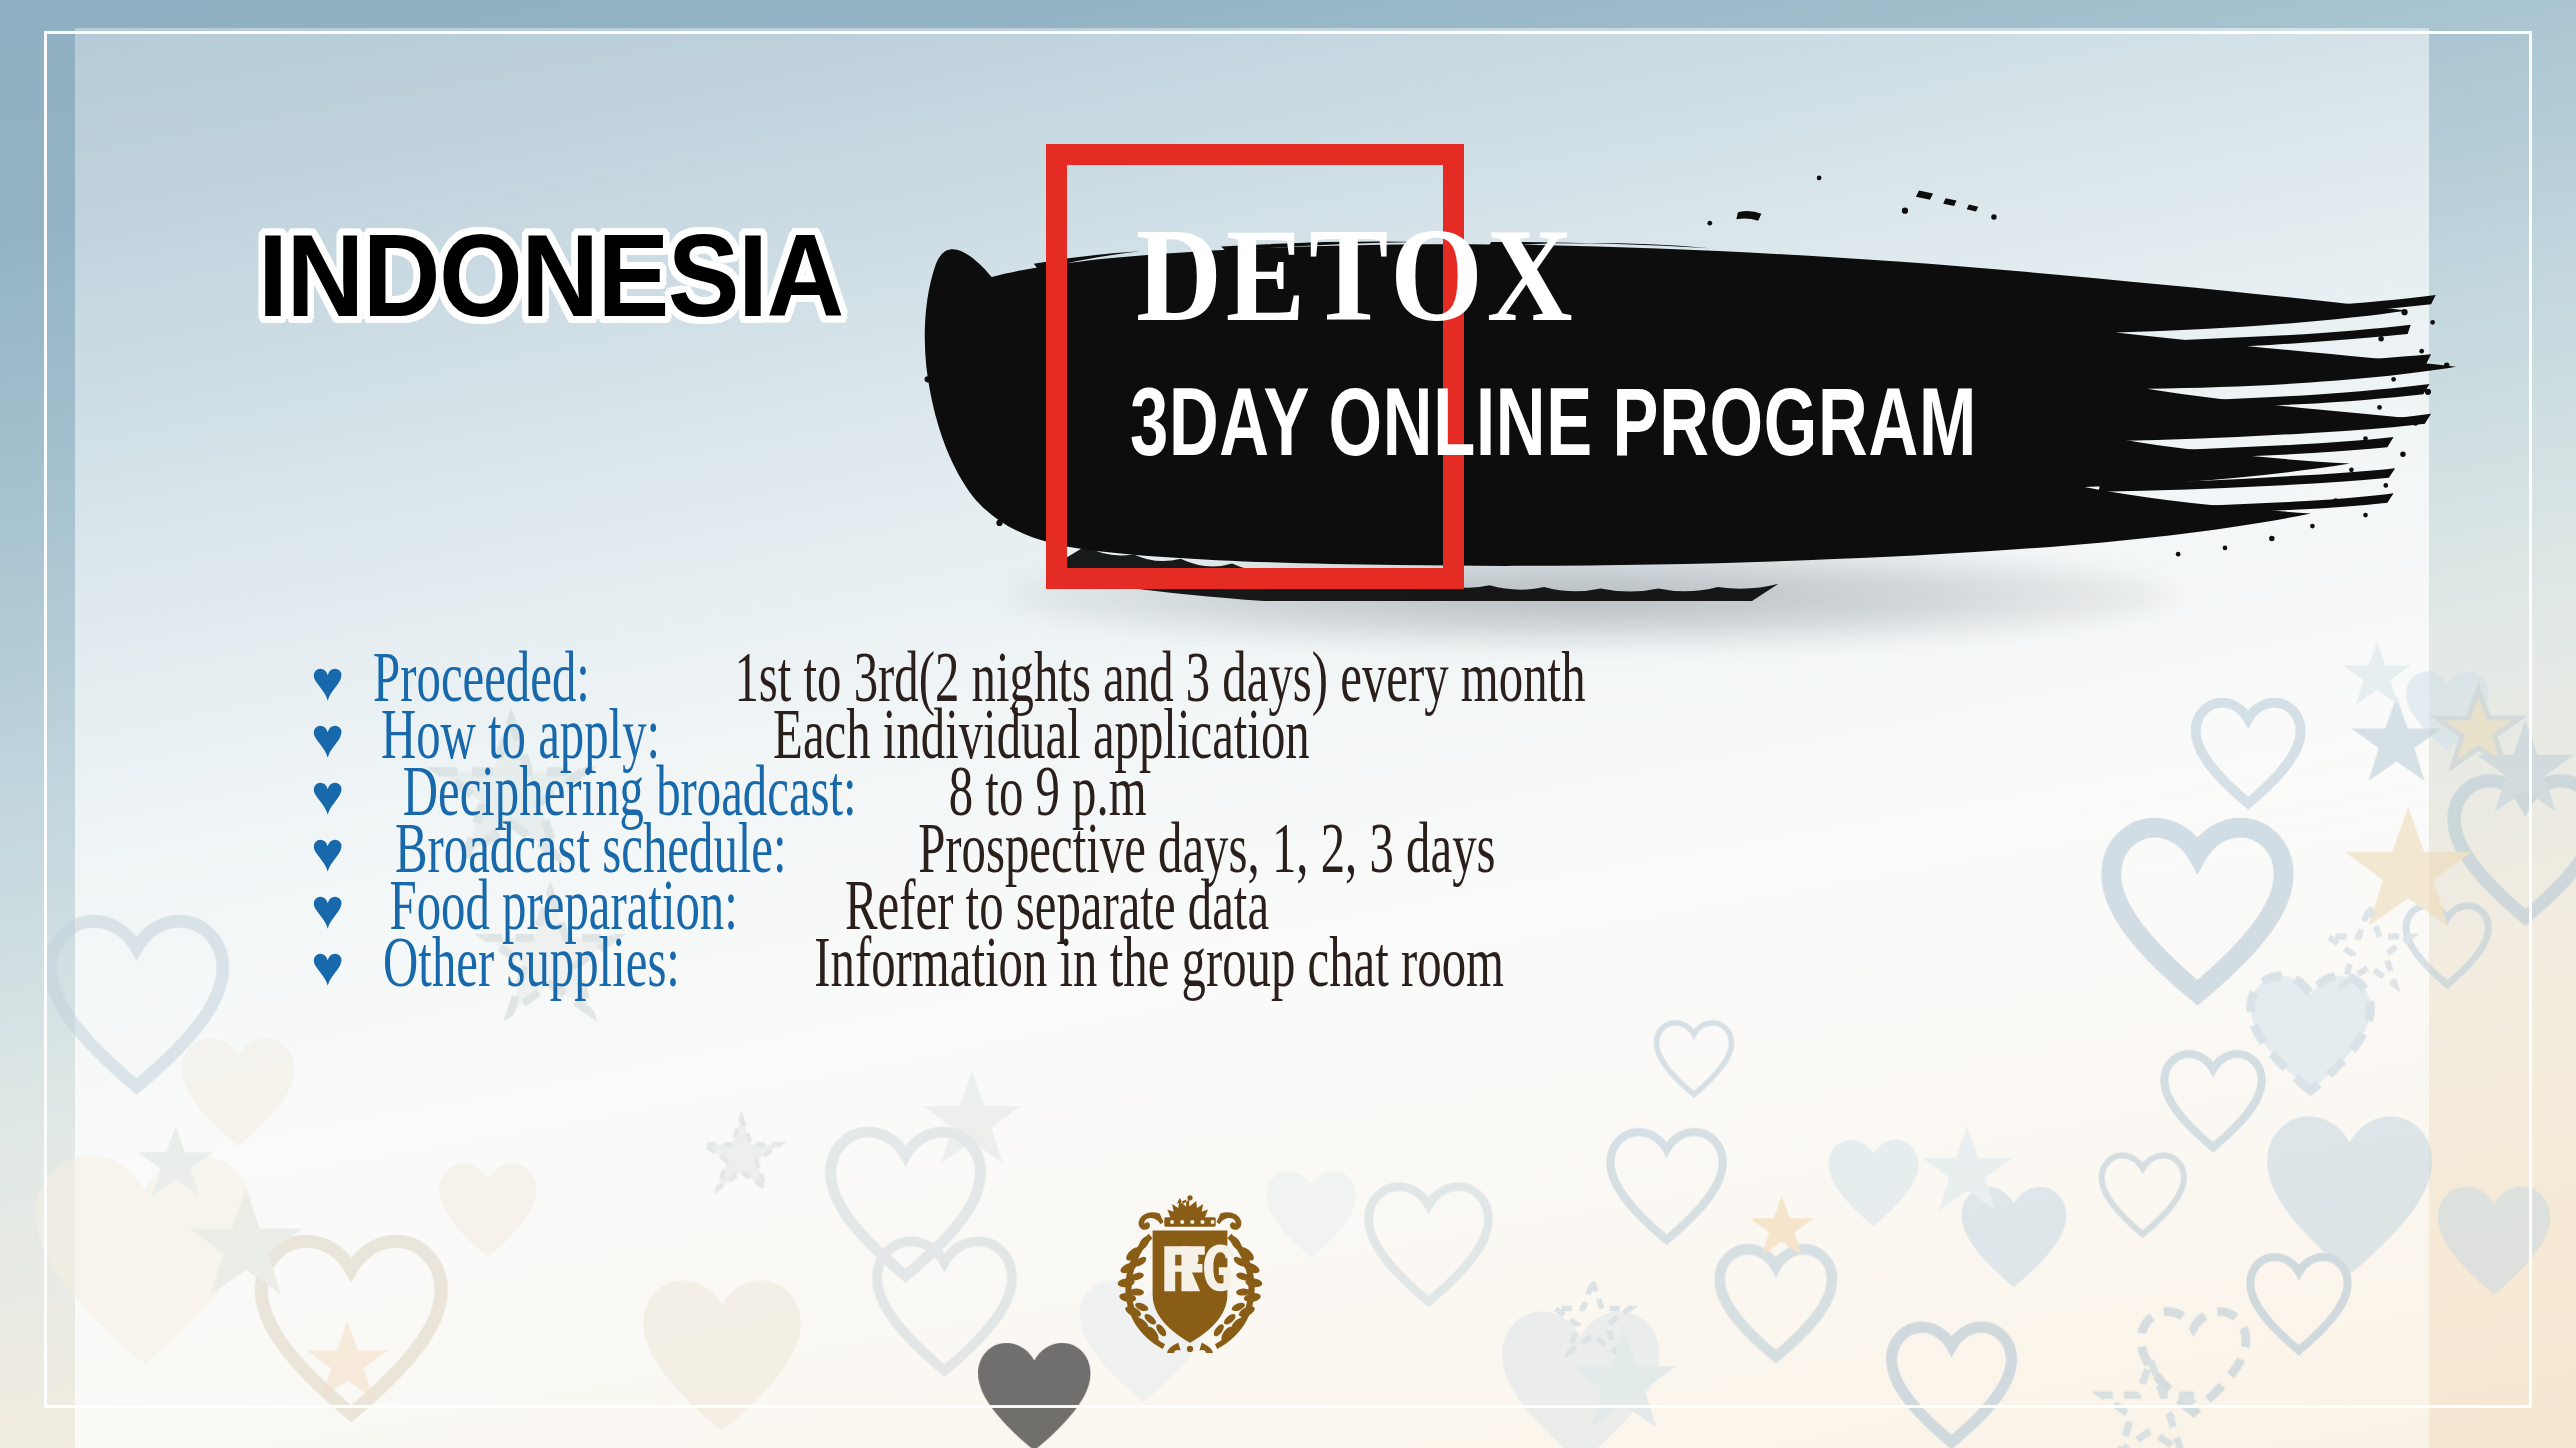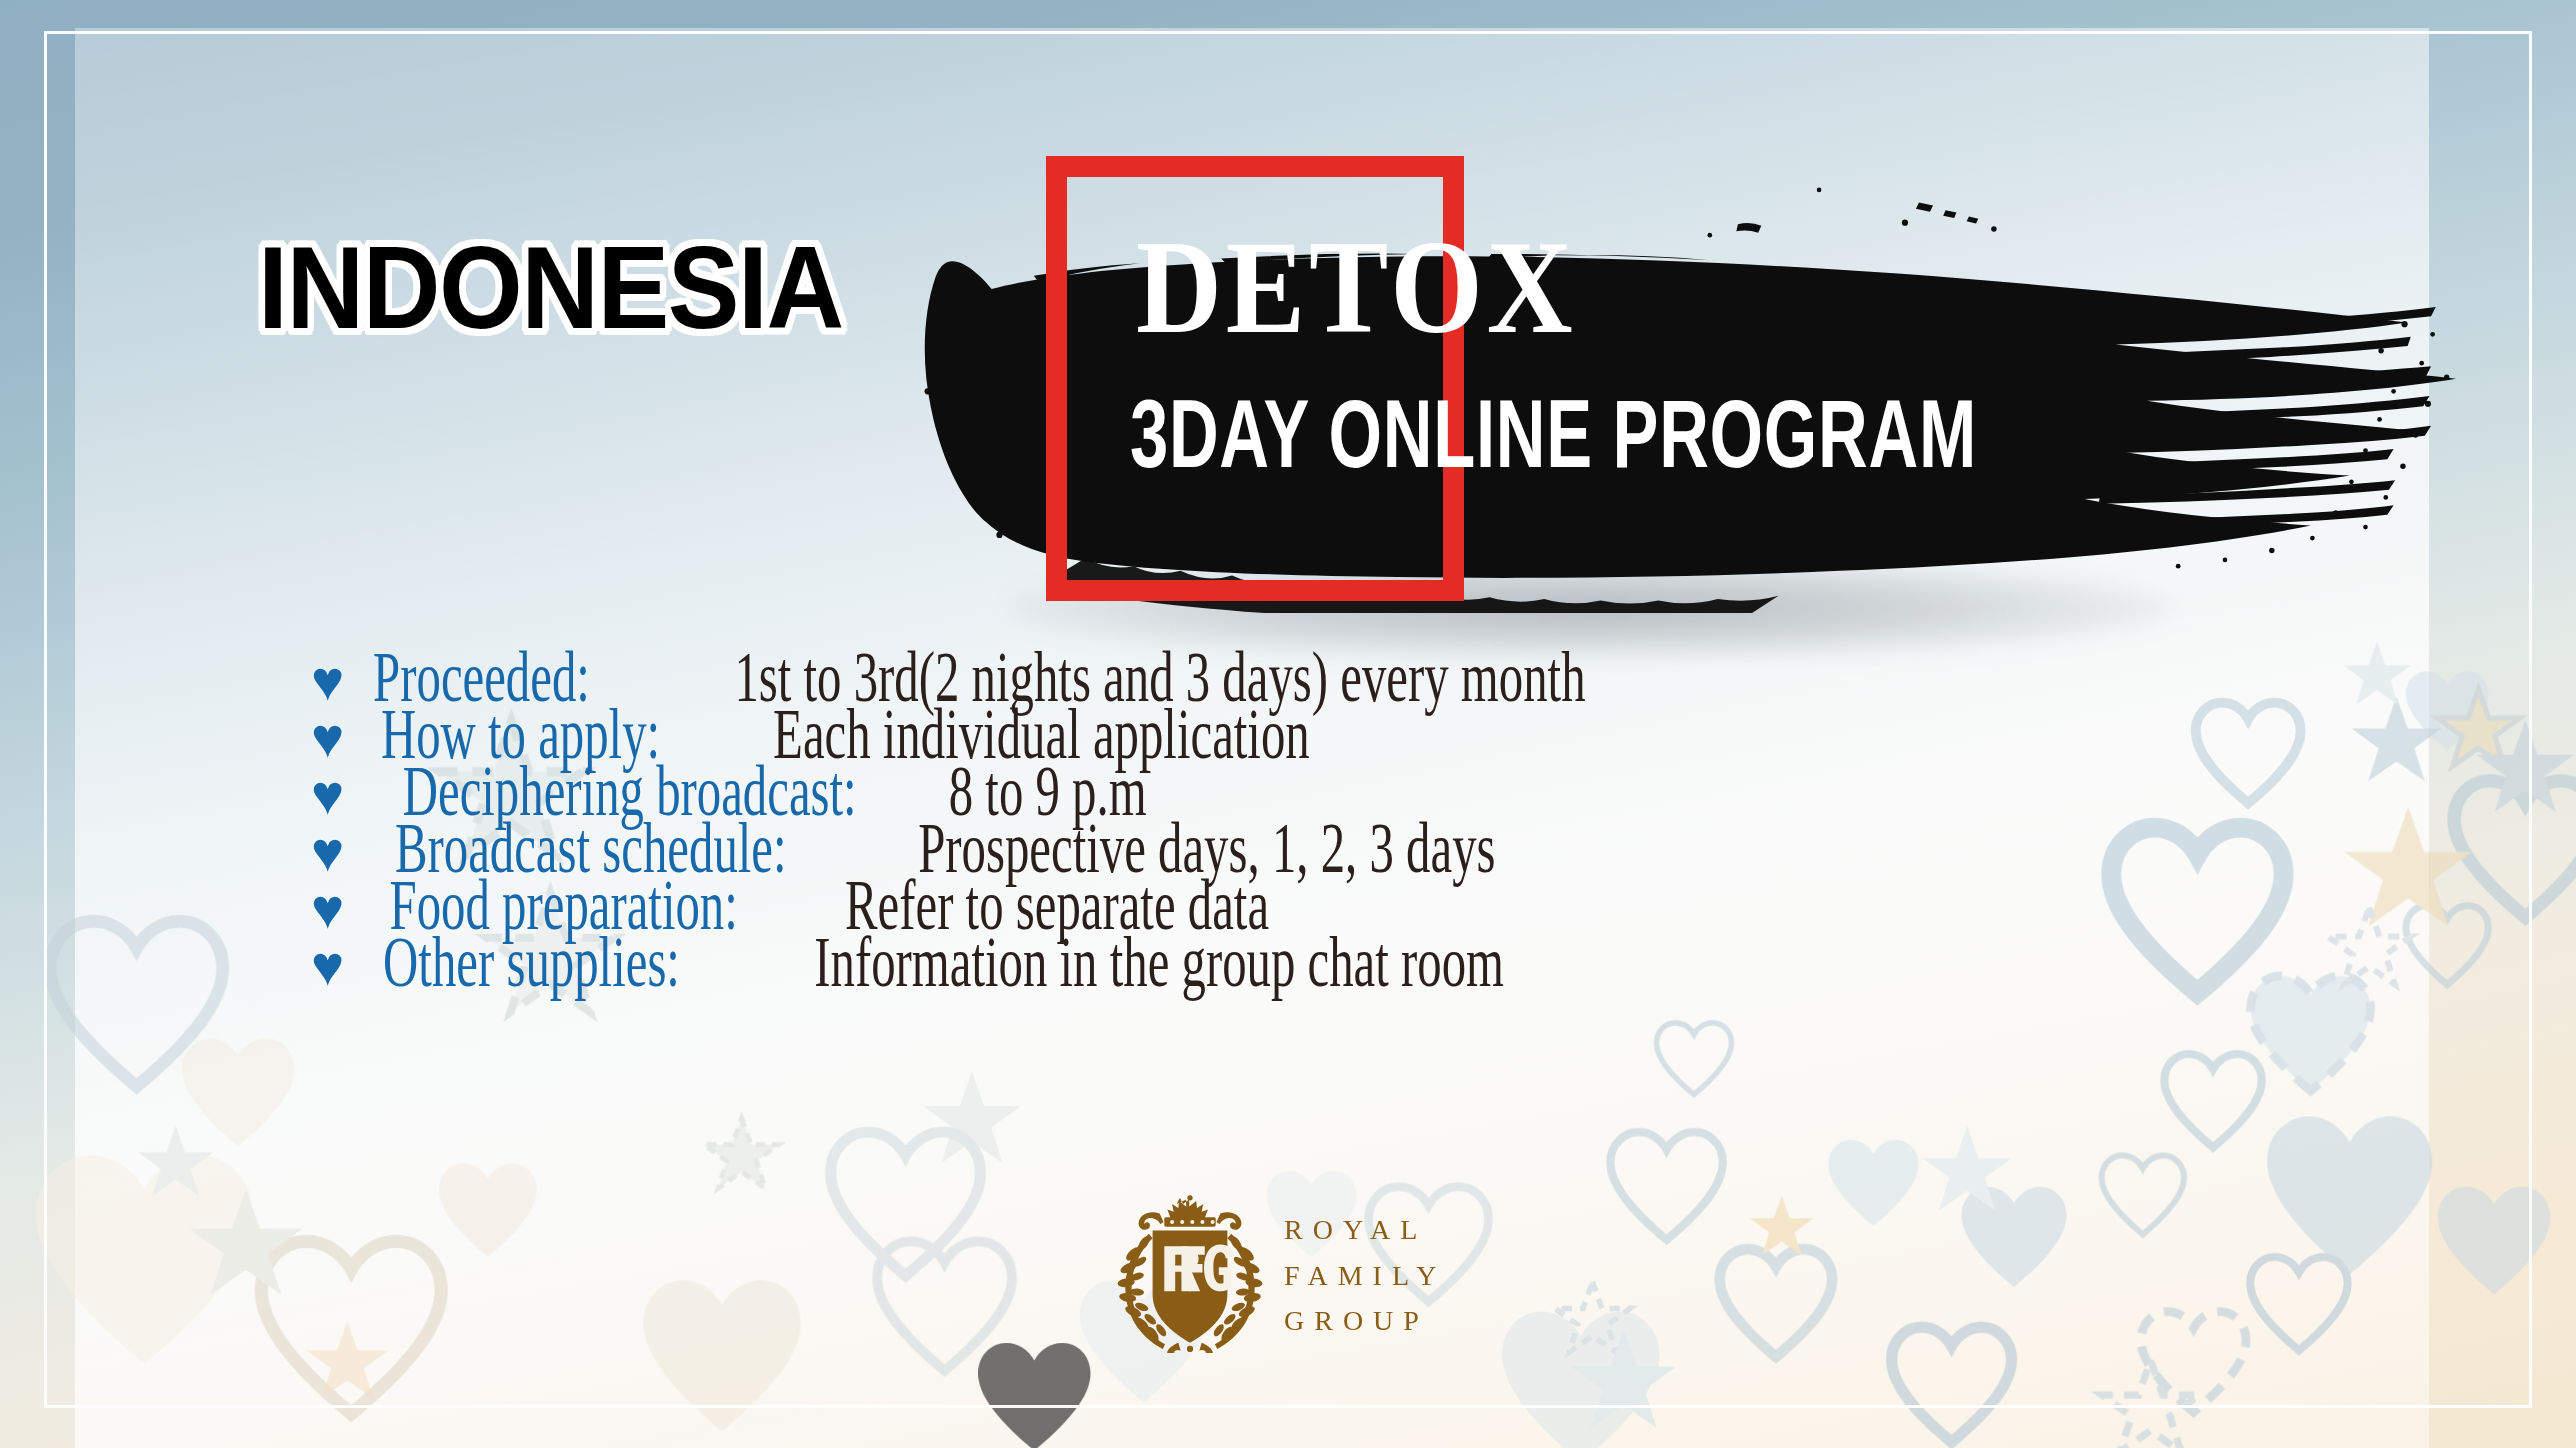--- a/index.html
+++ b/index.html
@@ -46,21 +46,21 @@
   .frame-line{
     position:absolute;
     left:44px;top:31px;right:44px;bottom:41px;
     border:3.1px solid rgba(255,255,255,.95);
     pointer-events:none;
   }
 
   
   .headline{
     position:absolute;
-    left:0;top:12px;width:100%;height:617px;padding-left:8px;
+    left:0;top:0;width:100%;height:617px;padding-left:8px;
   }
 
   .indonesia{
     position:absolute;
     left:258px;top:217px;
     font-family:"Liberation Sans", sans-serif;
     font-weight:bold;
     font-size:117px;
     line-height:1;
     letter-spacing:-1.6px;
@@ -477,21 +477,16 @@
         </g>
 
         <path d="M80 192 c-10 4 -16 10 -14 16 c2 5 8 6 11 2 c2 -3 0 -6 -3 -5
                  c1 -3 5 -5 9 -3 l-3 -10 Z"></path>
         <path d="M110 192 c10 4 16 10 14 16 c-2 5 -8 6 -11 2 c-2 -3 0 -6 3 -5
                  c-1 -3 -5 -5 -9 -3 l3 -10 Z"></path>
         <circle cx="95" cy="200" r="4"></circle>
       </g>
     </svg>
 
-    <div class="logo-words">
-      <div>ROYAL</div>
-      <div>FAMILY</div>
-      <div>GROUP</div>
-    </div>
   </div>
 
 </div>
 
 
 </body></html>

